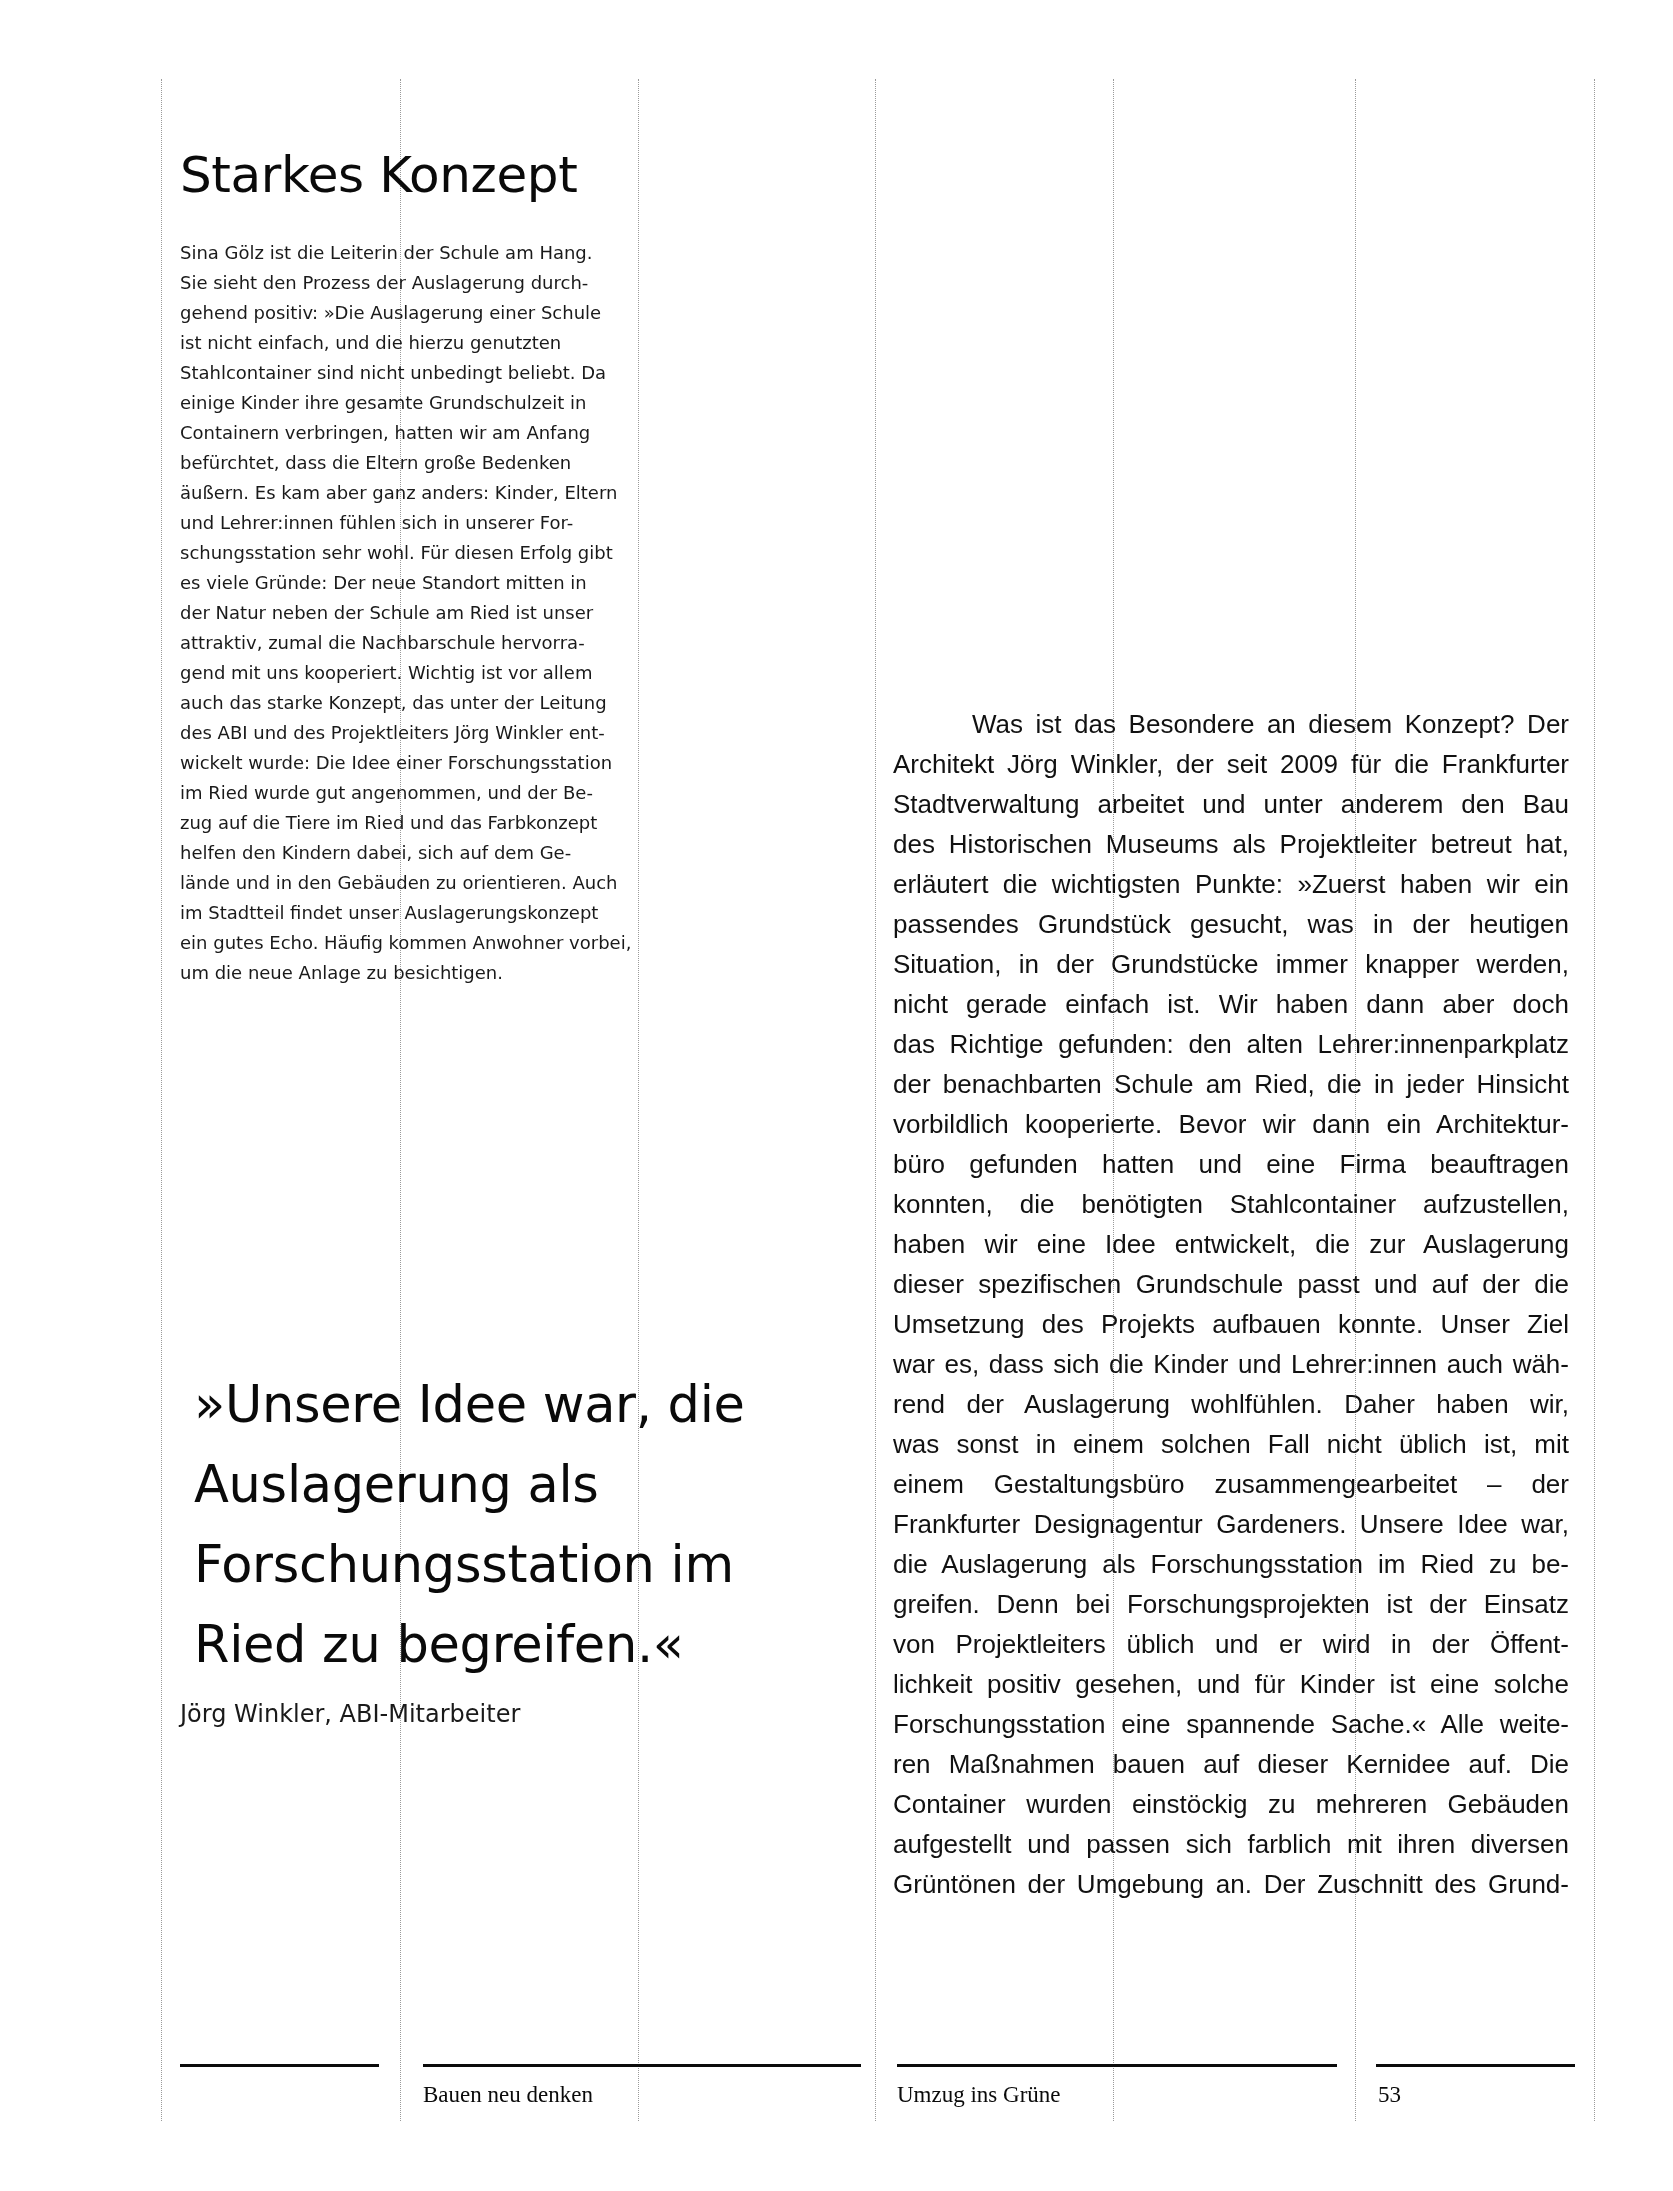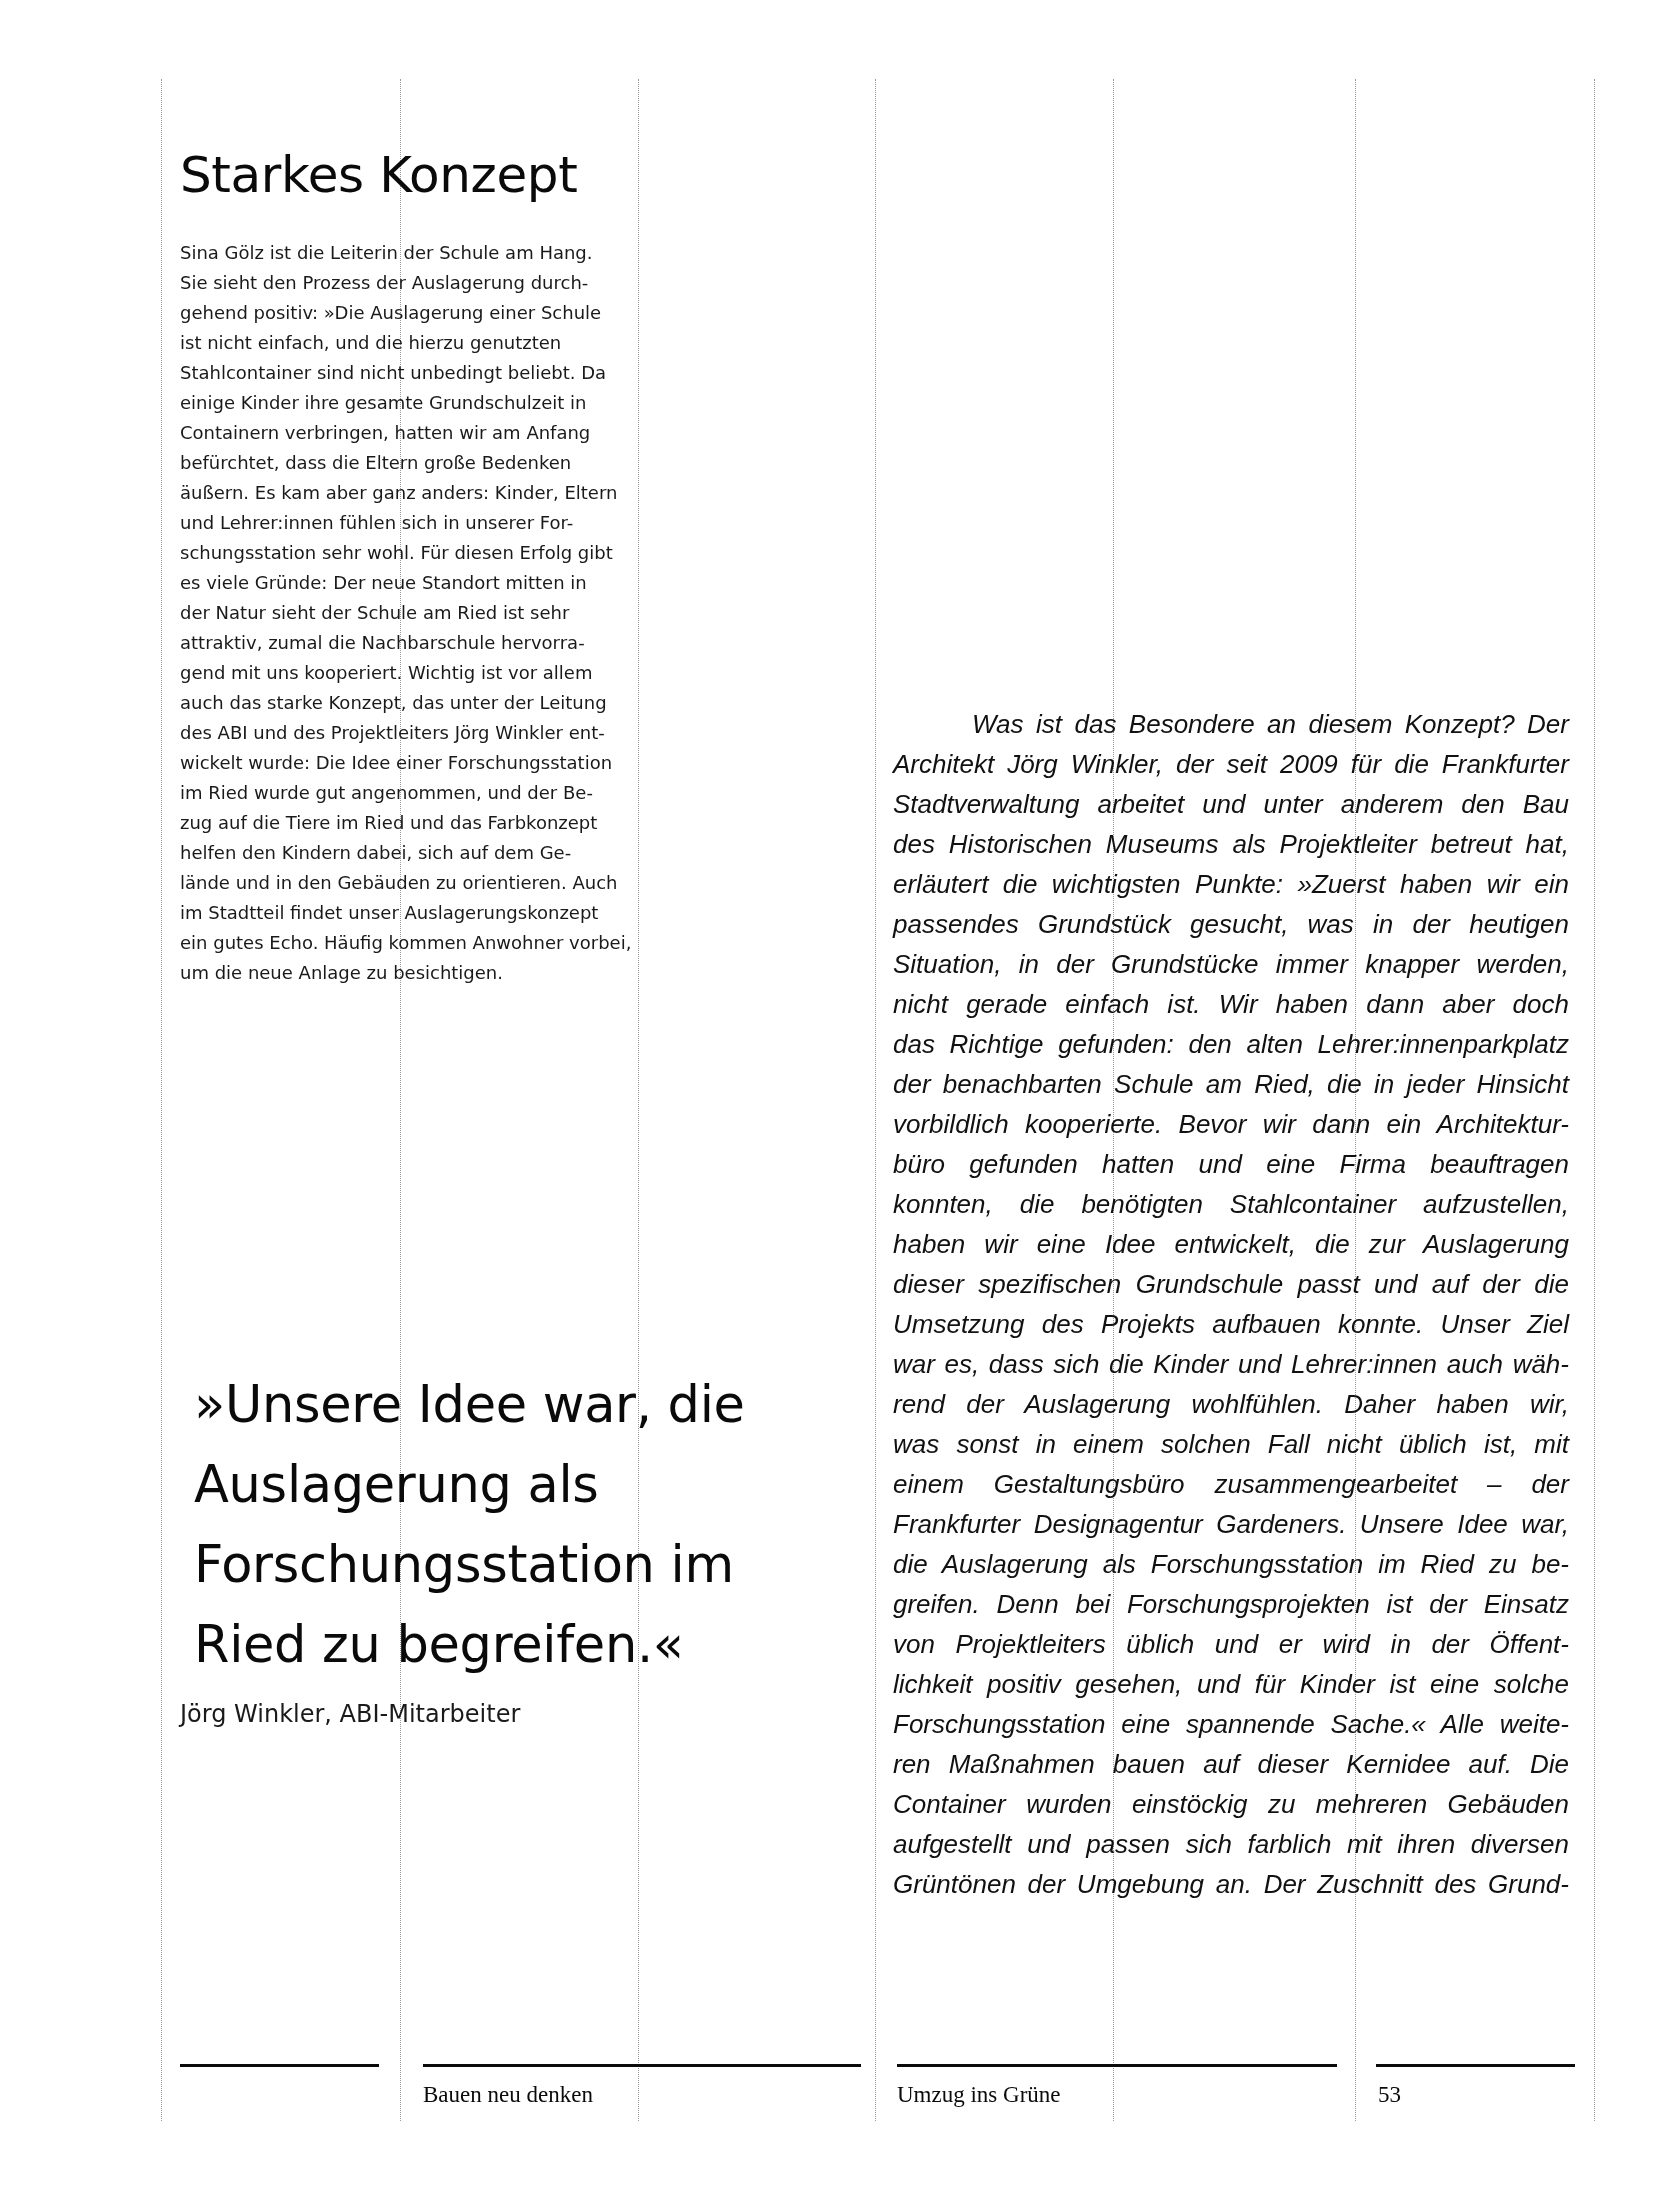--- a/index.html
+++ b/index.html
@@ -28,21 +28,21 @@
     .quote span { display: block; white-space: nowrap; }
     .attribution {
       position: absolute; left: 180px; top: 1700px; margin: 0;
       font-size: 24px; color: #1a1a1a;
     }
     .body {
       position: absolute; left: 893px; top: 704px; width: 676px; margin: 0;
       font-family: "Liberation Sans", "DejaVu Sans", sans-serif;
       font-size: 26px; line-height: 40px; color: #111111;
     }
-    .body span { display: block; white-space: nowrap; text-align: justify; text-align-last: justify; font-style: italic; }
+    .body span { display: block; white-space: nowrap; text-align: justify; text-align-last: justify; }
     .body span.first { padding-left: 79px; }
     .rule {
       position: absolute; top: 2064px; height: 3.4px; background: #0a0a0a;
     }
     .footer-text {
       position: absolute; top: 2082px; margin: 0;
       font-family: Liberation Serif, serif;
       font-size: 23px; color: #0a0a0a;
     }
   </style>
@@ -65,21 +65,21 @@
     <span>gehend positiv: »Die Auslagerung einer Schule</span>
     <span>ist nicht einfach, und die hierzu genutzten</span>
     <span>Stahlcontainer sind nicht unbedingt beliebt. Da</span>
     <span>einige Kinder ihre gesamte Grundschulzeit in</span>
     <span>Containern verbringen, hatten wir am Anfang</span>
     <span>befürchtet, dass die Eltern große Bedenken</span>
     <span>äußern. Es kam aber ganz anders: Kinder, Eltern</span>
     <span>und Lehrer:innen fühlen sich in unserer For-</span>
     <span>schungsstation sehr wohl. Für diesen Erfolg gibt</span>
     <span>es viele Gründe: Der neue Standort mitten in</span>
-    <span>der Natur sieht der Schule am Ried ist sehr</span>
+    <span>der Natur neben der Schule am Ried ist unser</span>
     <span>attraktiv, zumal die Nachbarschule hervorra-</span>
     <span>gend mit uns kooperiert. Wichtig ist vor allem</span>
     <span>auch das starke Konzept, das unter der Leitung</span>
     <span>des ABI und des Projektleiters Jörg Winkler ent-</span>
     <span>wickelt wurde: Die Idee einer Forschungsstation</span>
     <span>im Ried wurde gut angenommen, und der Be-</span>
     <span>zug auf die Tiere im Ried und das Farbkonzept</span>
     <span>helfen den Kindern dabei, sich auf dem Ge-</span>
     <span>lände und in den Gebäuden zu orientieren. Auch</span>
     <span>im Stadtteil findet unser Auslagerungskonzept</span>

